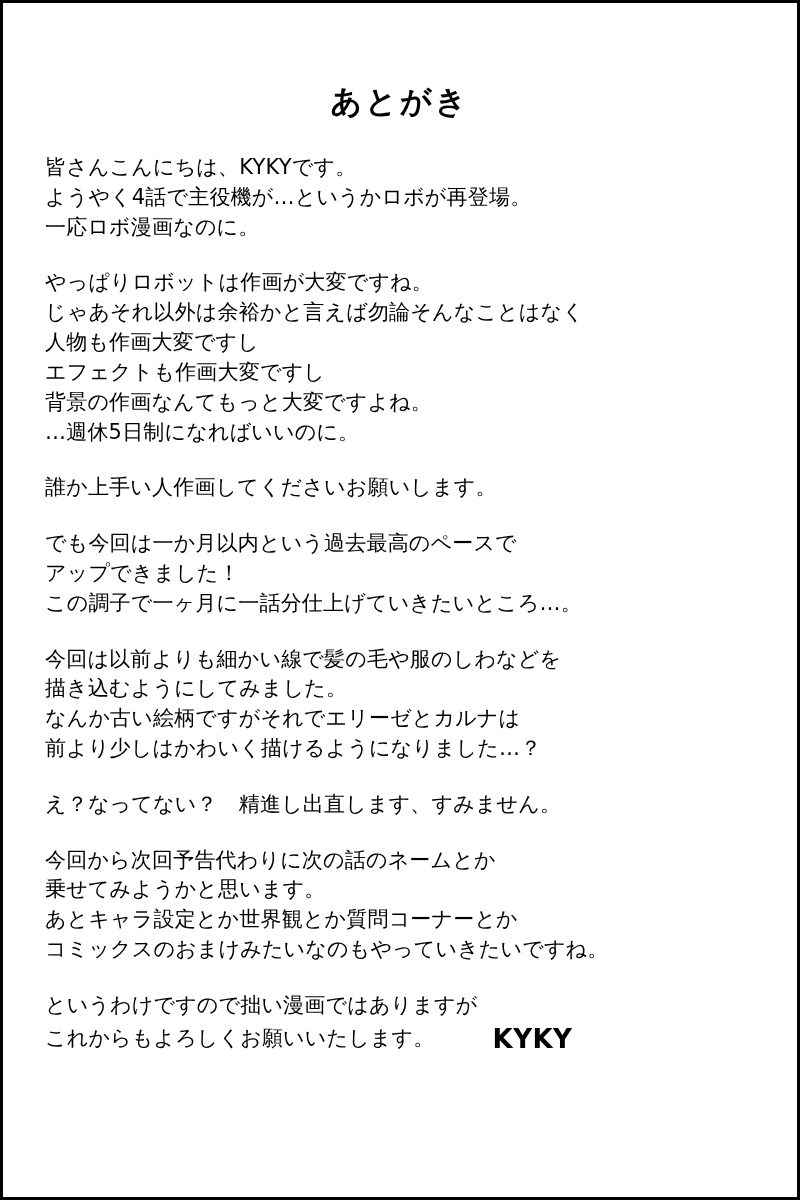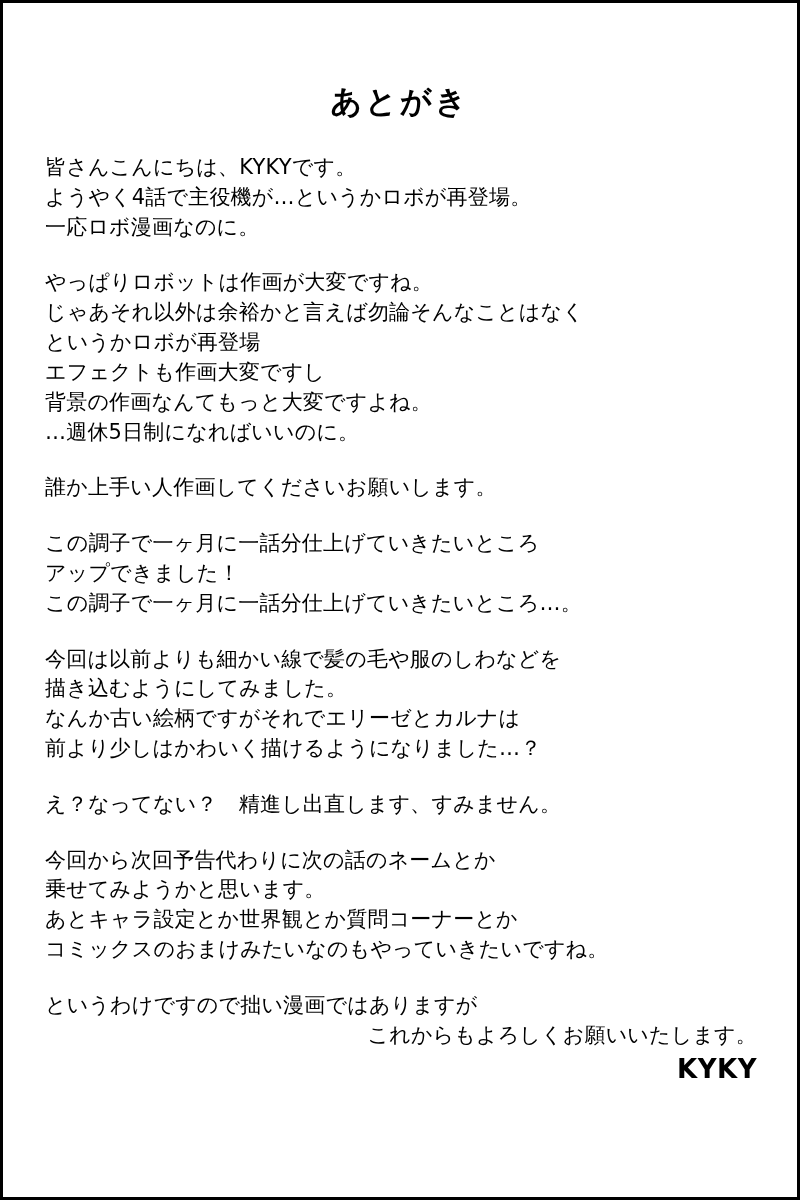--- a/index.html
+++ b/index.html
@@ -42,22 +42,21 @@
   }
   .line {
     font-size: 21px;
     line-height: 1.42;
     white-space: pre;
     font-weight: normal;
     letter-spacing: 0.2px;
   }
   .sign-line {
     display: flex;
-    align-items: flex-end;
-    flex-direction: column;
+    align-items: center;
   }
   .sign-line .line {
     flex: 0 0 auto;
   }
   .signature {
     margin-left: 58px;
     font-size: 26px;
     font-weight: bold;
     line-height: 1.42;
     letter-spacing: 0.5px;
@@ -75,32 +74,32 @@
 
       <div class="para">
         <div class="line">皆さんこんにちは、KYKYです。</div>
         <div class="line">ようやく4話で主役機が…というかロボが再登場。</div>
         <div class="line">一応ロボ漫画なのに。</div>
       </div>
 
       <div class="para">
         <div class="line">やっぱりロボットは作画が大変ですね。</div>
         <div class="line">じゃあそれ以外は余裕かと言えば勿論そんなことはなく</div>
-        <div class="line">というかロボが再登場</div>
+        <div class="line">人物も作画大変ですし</div>
         <div class="line">エフェクトも作画大変ですし</div>
         <div class="line">背景の作画なんてもっと大変ですよね。</div>
         <div class="line">…週休5日制になればいいのに。</div>
       </div>
 
       <div class="para">
         <div class="line">誰か上手い人作画してくださいお願いします。</div>
       </div>
 
       <div class="para">
-        <div class="line">この調子で一ヶ月に一話分仕上げていきたいところ</div>
+        <div class="line">でも今回は一か月以内という過去最高のペースで</div>
         <div class="line">アップできました！</div>
         <div class="line">この調子で一ヶ月に一話分仕上げていきたいところ…。</div>
       </div>
 
       <div class="para">
         <div class="line">今回は以前よりも細かい線で髪の毛や服のしわなどを</div>
         <div class="line">描き込むようにしてみました。</div>
         <div class="line">なんか古い絵柄ですがそれでエリーゼとカルナは</div>
         <div class="line">前より少しはかわいく描けるようになりました…？</div>
       </div>

